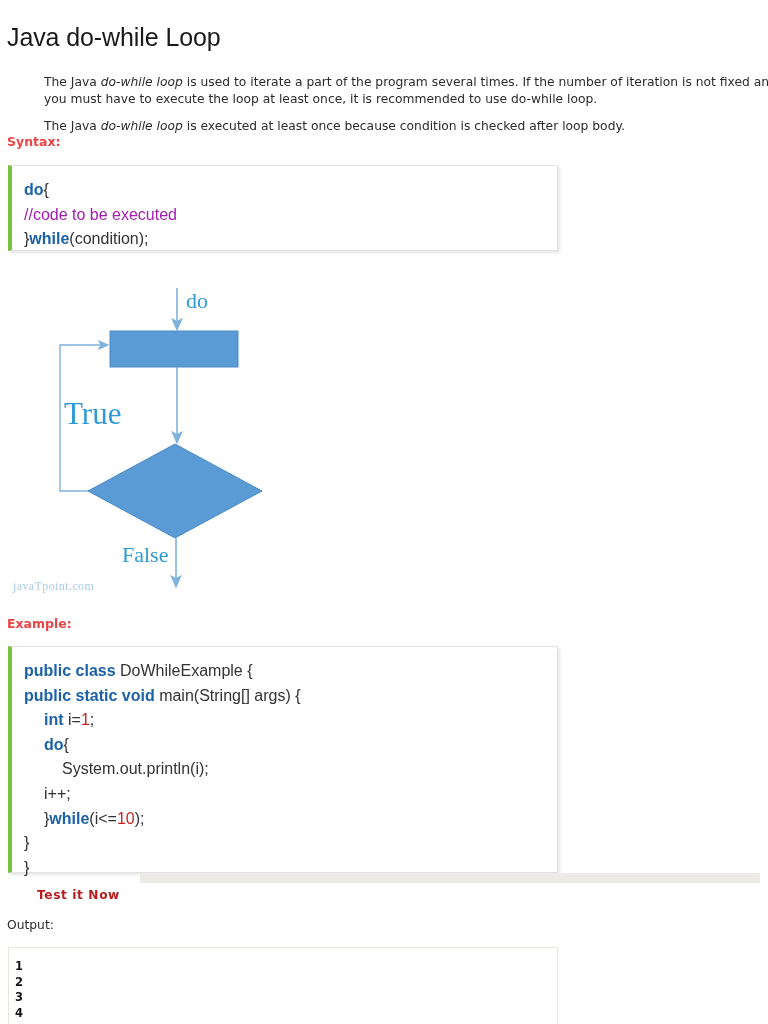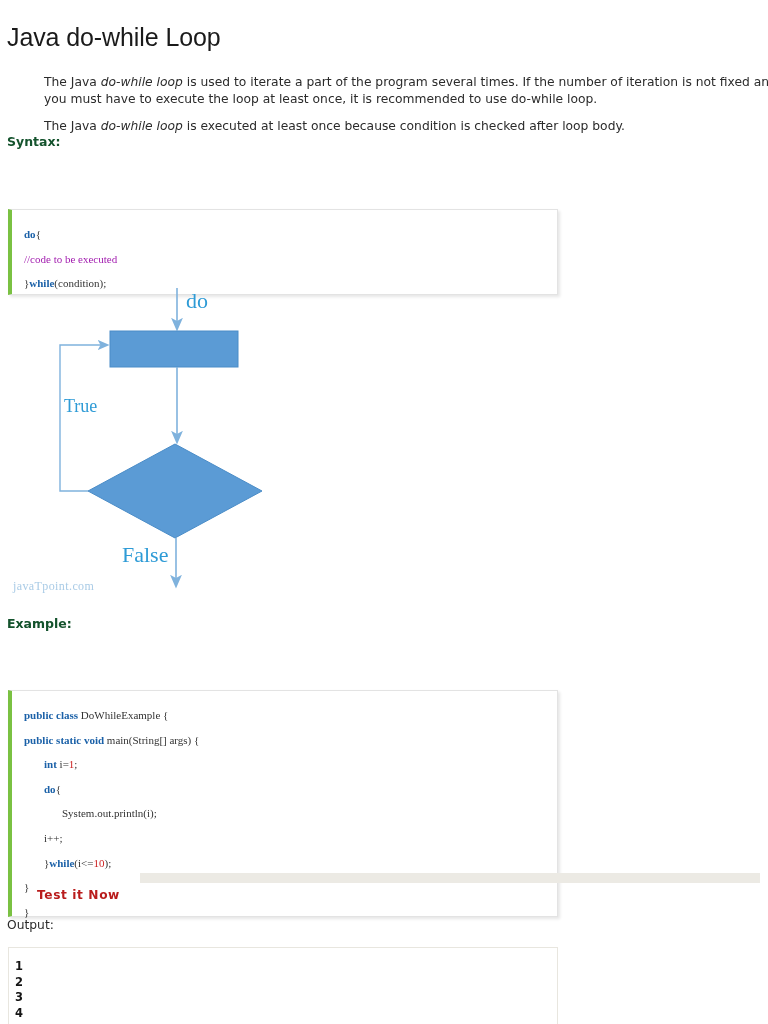--- a/index.html
+++ b/index.html
@@ -51,43 +51,42 @@
   }
   .para em { font-style: italic; }
   #para1 { top: 62px; width: 745px; }
   #para2 { top: 106px; width: 745px; }
 
   .section-label {
     position: absolute;
     left: 7px;
     font-size: 12.5px;
     font-weight: bold;
-    color: #14532d;
+    color: #ef4444;
     font-family: "DejaVu Sans", "Liberation Sans", sans-serif;
   }
   #label-syntax  { top: 134px; }
   #label-example { top: 616px; }
   #label-output  {
     position: absolute; left: 7px; top: 918px;
     font-size: 12.3px; font-weight: 400; color: #2b2b2b;
     font-family: "DejaVu Sans", "Liberation Sans", sans-serif;
   }
 
   
   .codebox {
     position: absolute;
     left: 8px;
     background: #ffffff;
     border: 1px solid #e3e3e3;
     border-left: 4px solid #7ac142;
     box-sizing: border-box;
     box-shadow: 2px 2px 3px rgba(0,0,0,0.10);
-    font-family: Liberation Serif, serif;
-    font-size: 11px;
-    margin-top: 44px;
+    font-family: Liberation Sans, sans-serif;
+    font-size: 16px;
   }
   #codebox-syntax {
     top: 165px;
     width: 550px;
     height: 86px;
     padding: 12px 0 0 12px;
   }
   #codebox-example {
     top: 646px;
     width: 550px;
@@ -152,21 +151,21 @@
     top: 270px;
     width: 300px;
     height: 335px;
   }
   .fc-label {
     position: absolute;
     font-family: "Liberation Serif", "DejaVu Serif", serif;
     color: #2e9bd6;
   }
   #fc-do     { left: 186px; top: 288px; font-size: 22px; }
-  #fc-true   { left: 64px;  top: 396px; font-size: 18px; text-align: right; }
+  #fc-true   { left: 64px;  top: 396px; font-size: 31px; text-align: right; }
   #fc-false  { left: 122px; top: 542px; font-size: 22px; }
   #fc-watermark {
     position: absolute;
     left: 13px; top: 579px;
     font-family: "Liberation Serif", "DejaVu Serif", serif;
     font-size: 12px;
     color: #a9cbe6;
     letter-spacing: 0.4px;
   }
   .shape-text {

